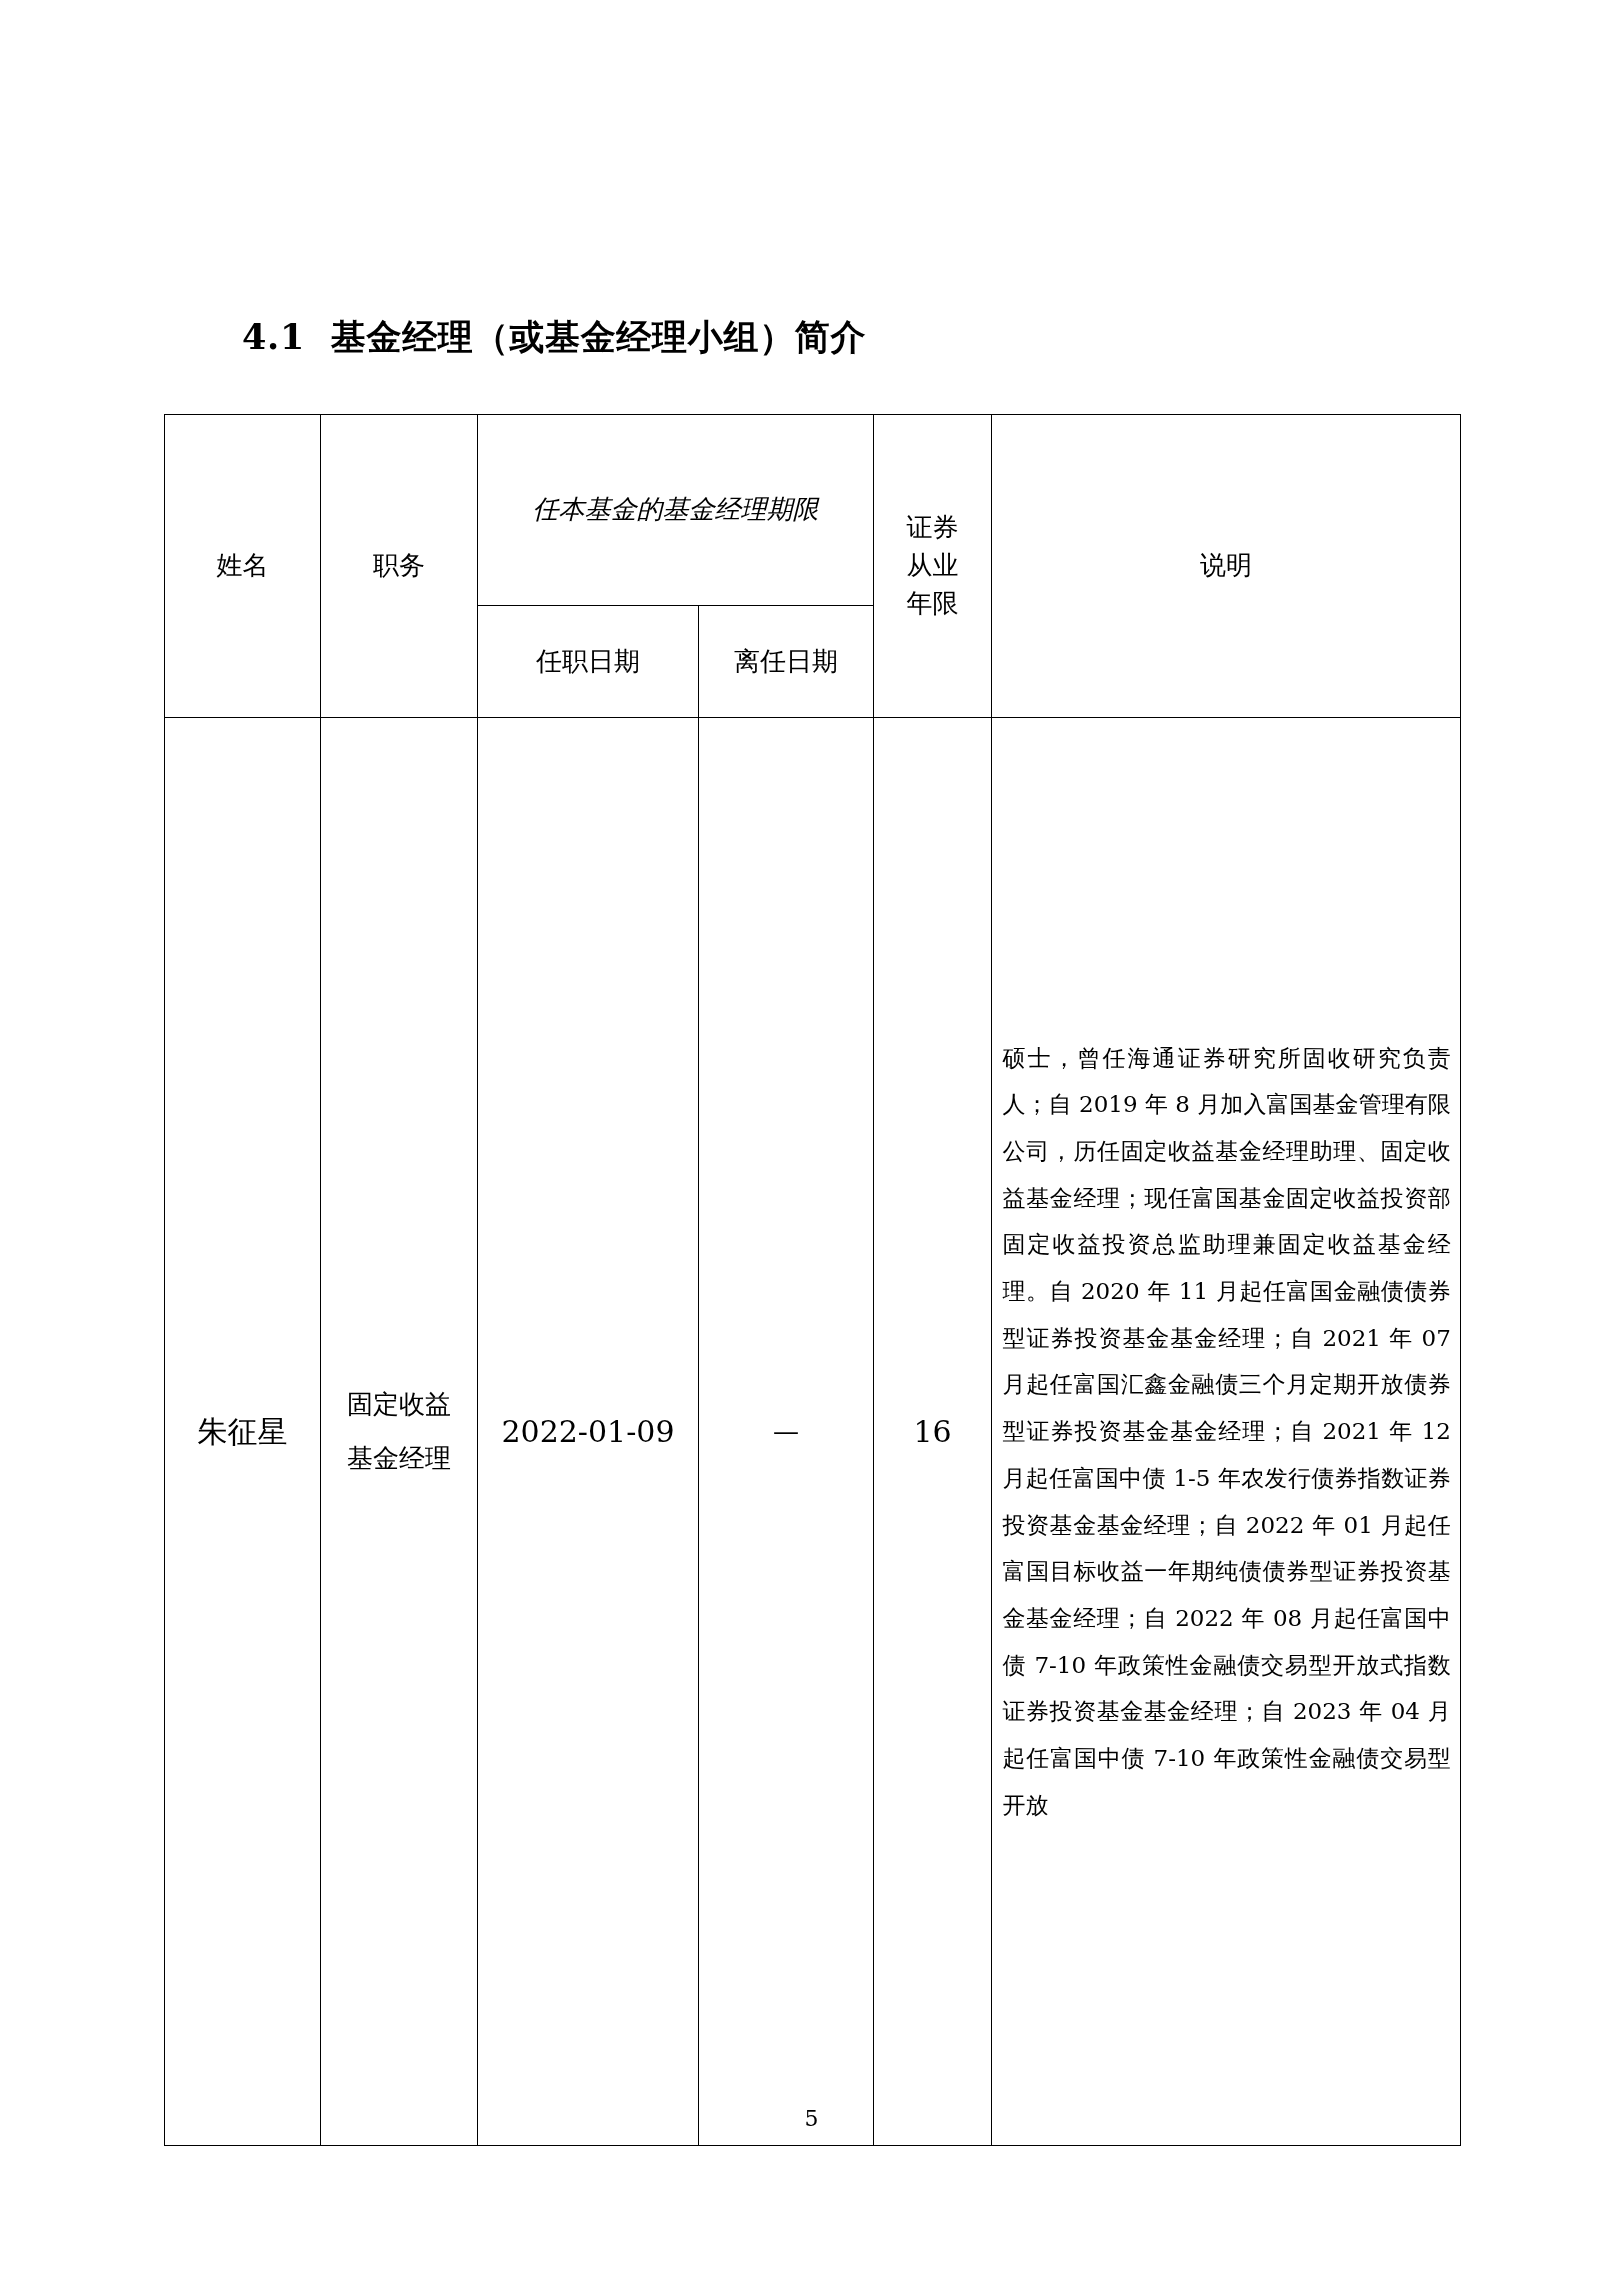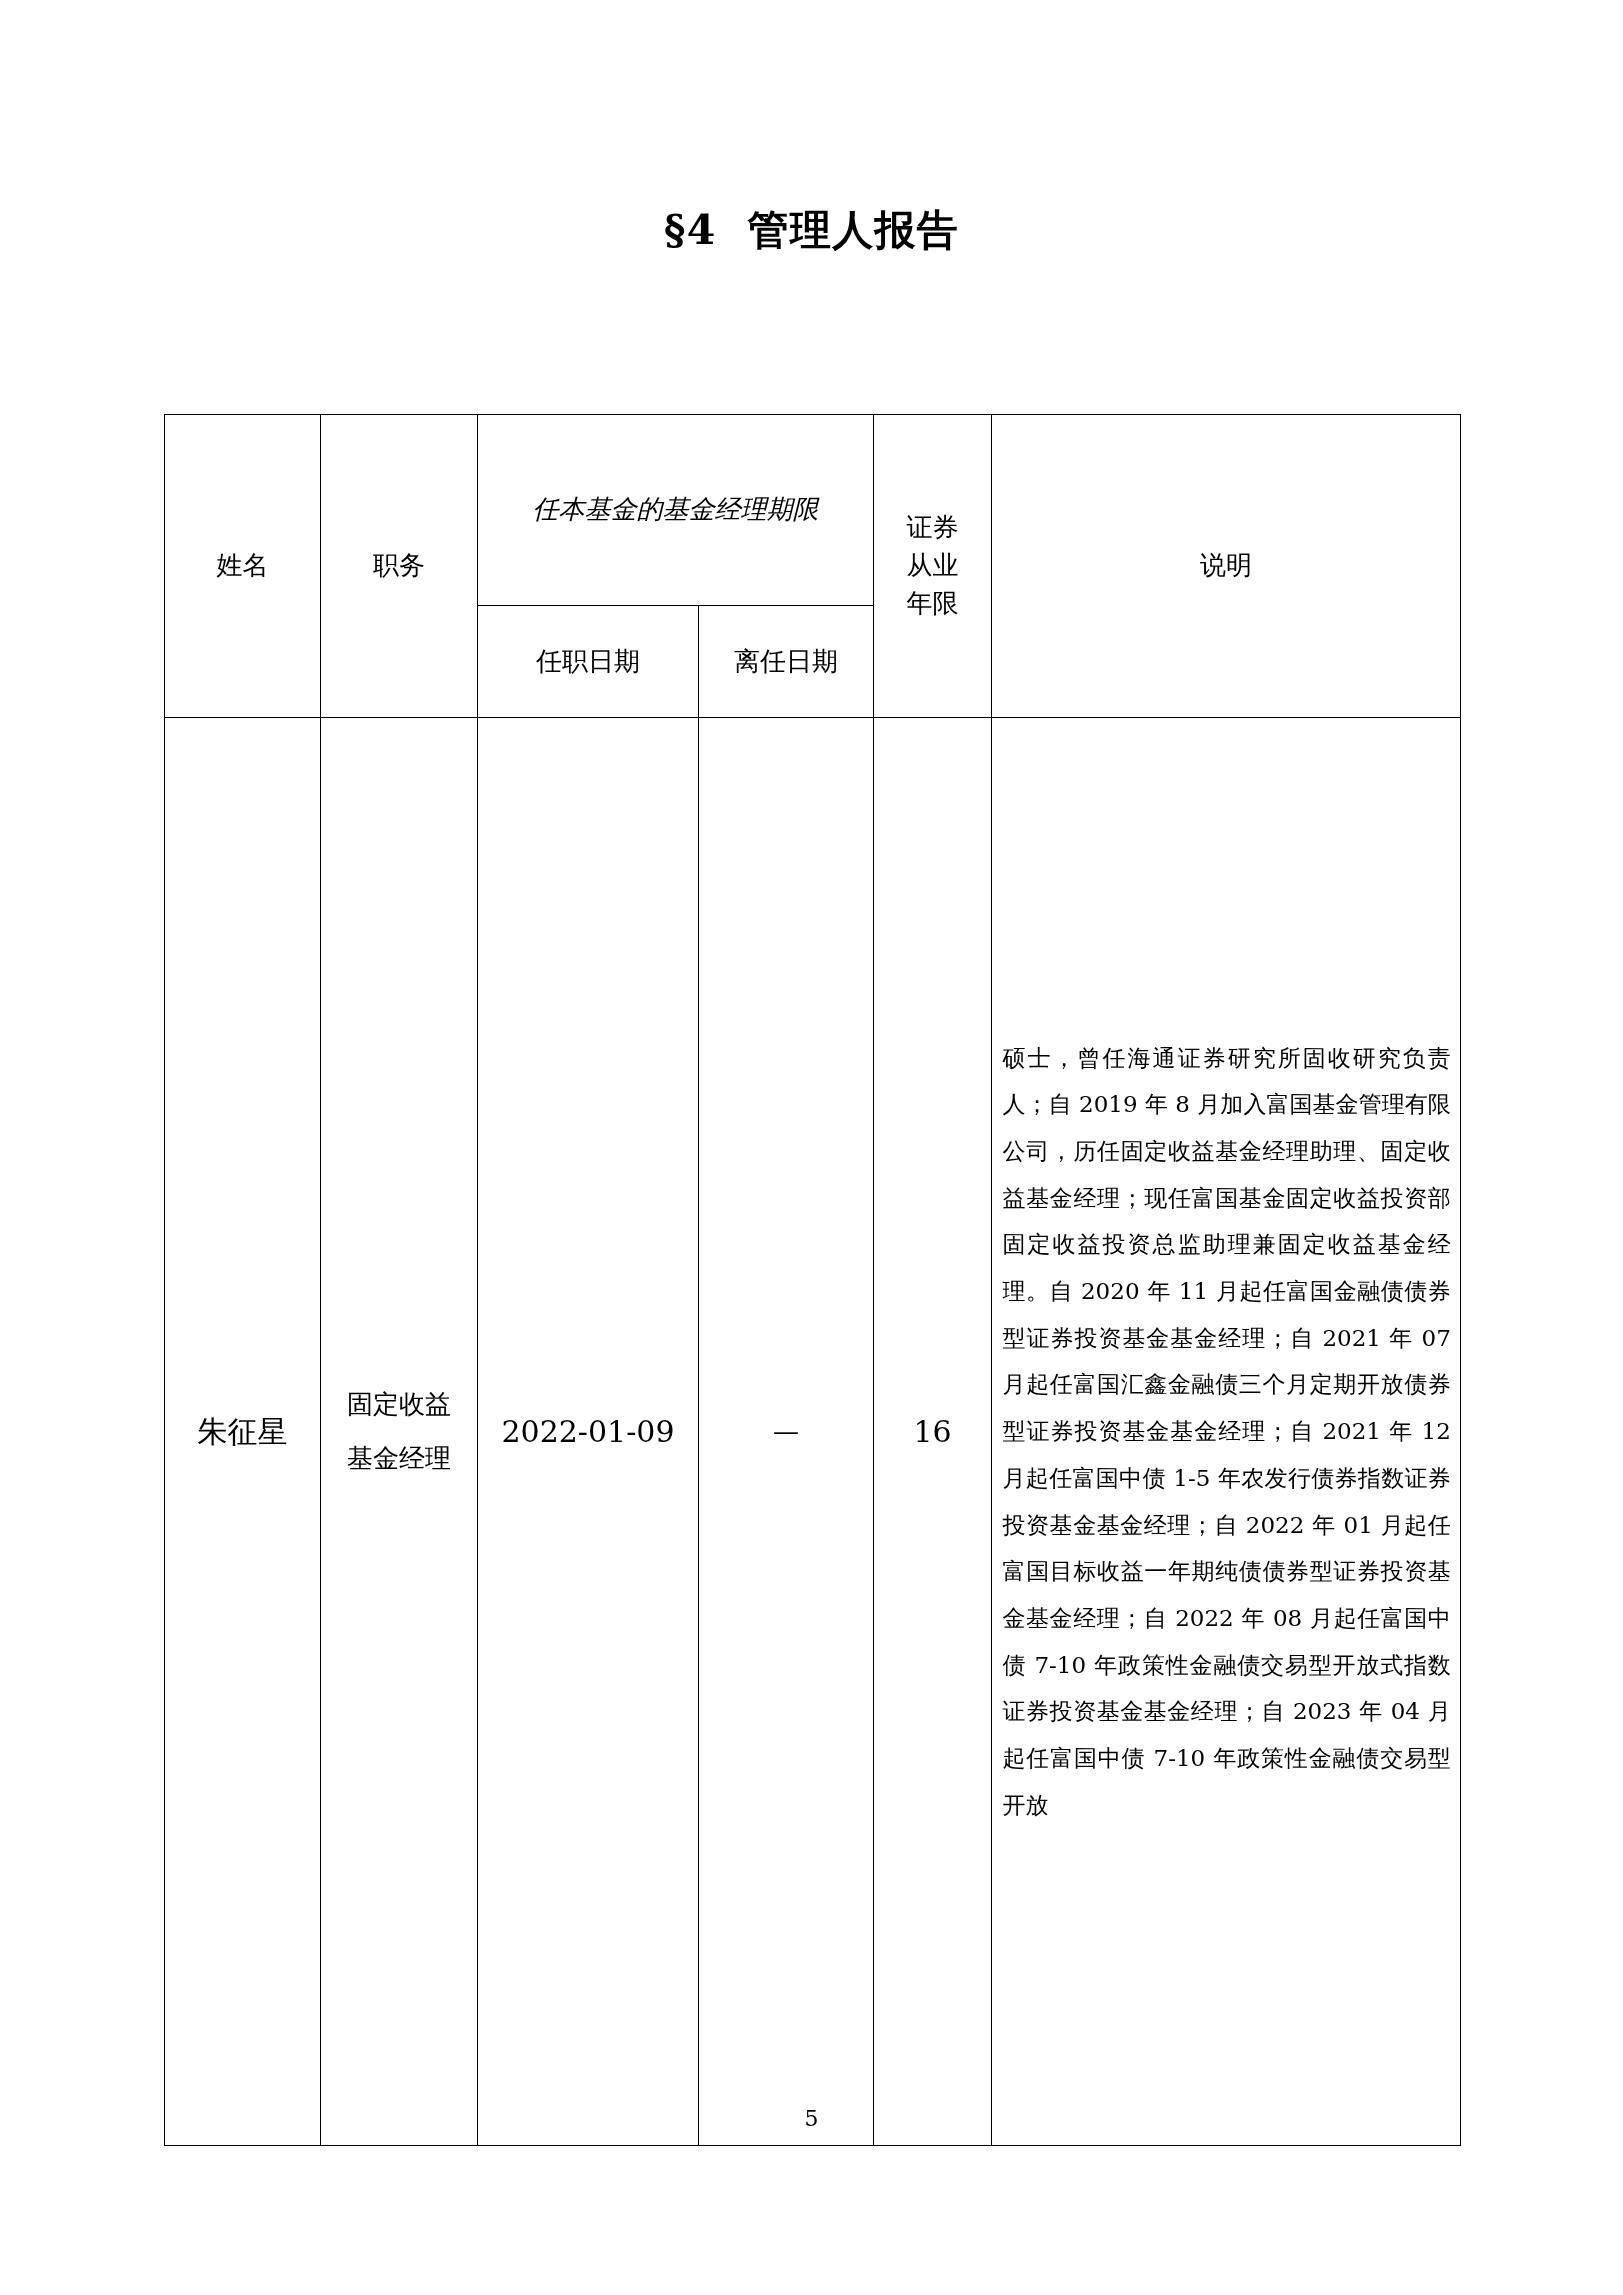--- a/index.html
+++ b/index.html
@@ -121,22 +121,22 @@
     width: 1623px;
     text-align: center;
     font-size: 22px;
   }
 </style>
 </head>
 <body>
 
 <div class="page">
 
-  <div class="doc-title">§4  管理人报告</div>
 
+  <div class="section-title">4.1  基金经理（或基金经理小组）简介</div>
 
   <div class="tbl-wrap">
     <table class="mgr">
       <colgroup>
         <col class="c-name">
         <col class="c-title">
         <col class="c-start">
         <col class="c-end">
         <col class="c-years">
         <col class="c-desc">

